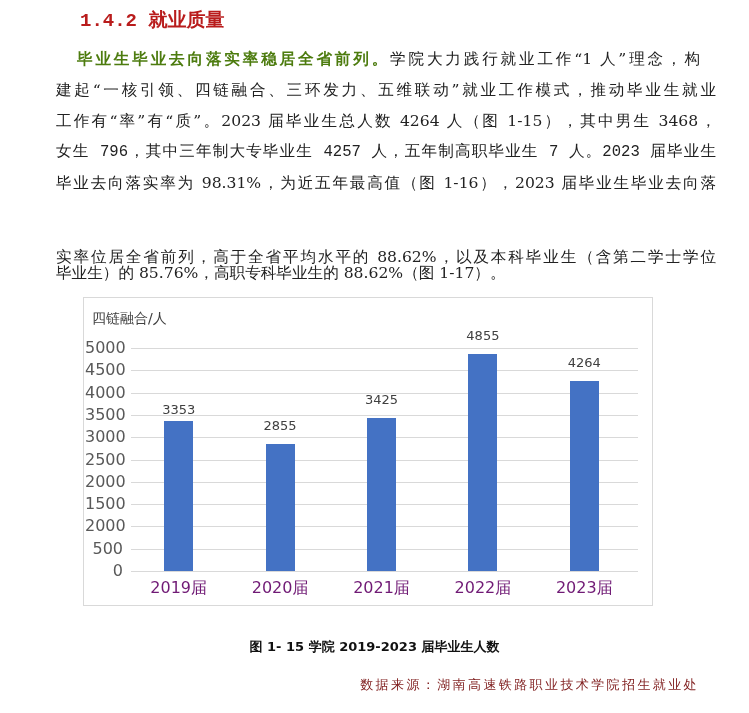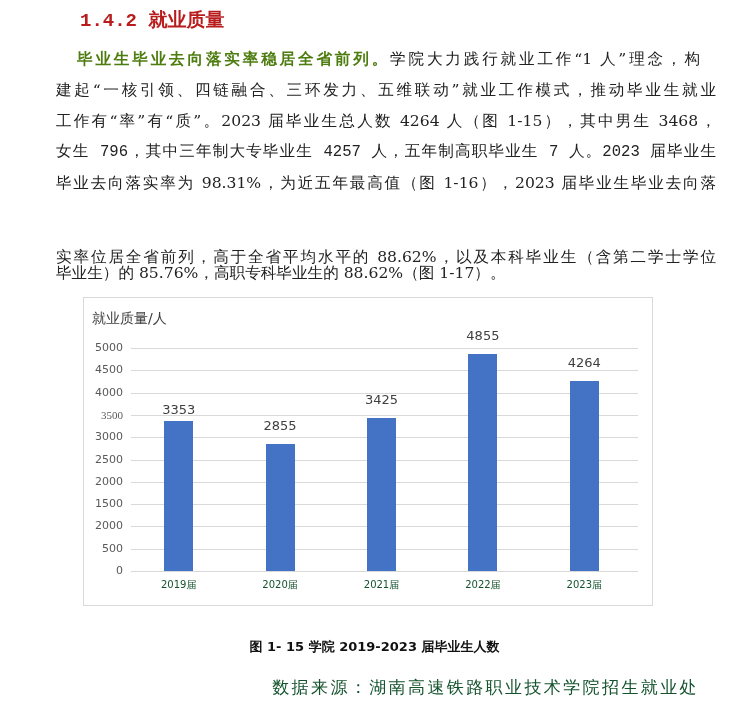--- a/index.html
+++ b/index.html
@@ -29,68 +29,68 @@
       border: 1px solid #d9d9d9; background: #fff; box-sizing: border-box;
       font-family: "DejaVu Sans", "Liberation Sans", sans-serif;
     }
     .y-title {
       position: absolute; left: 8px; top: 12px; font-size: 14px; color: #404040;
     }
     .plot { position: absolute; left: 47px; top: 50px; width: 507px; height: 223px; }
     .grid { position: absolute; left: 0; width: 100%; height: 1px; background: #d9d9d9; }
     .ytick {
       position: absolute; left: -46px; width: 38px; text-align: right;
-      font-size: 11px; color: #595959; line-height: 14px;
+      font-size: 16px; color: #595959; line-height: 14px;
     }
     .bar { position: absolute; width: 29px; background: #4472C4; bottom: 0; }
     .vlabel {
       position: absolute; width: 60px; text-align: center; font-size: 13px;
       color: #404040; line-height: 16px;
     }
     .xlabel {
       position: absolute; top: 230px; width: 80px; text-align: center;
-      font-size: 10px; color: #14532d;
+      font-size: 16px; color: #701a75;
     }
     .caption {
       position: absolute; left: 0; width: 749px; top: 638px; text-align: center;
       font-family: "DejaVu Sans", "Liberation Sans", sans-serif;
       font-weight: bold; font-size: 13px; color: #111;
     }
     .source {
       position: absolute; right: 50px; top: 676px;
       font-family: "DejaVu Serif", "Liberation Serif", serif;
-      font-size: 17px; letter-spacing: 2.4px; color: #14532d;
+      font-size: 13px; letter-spacing: 2.4px; color: #7f1d1d;
     }
   </style>
 </head>
 <body>
 
 <div class="heading">1.4.2 就业质量</div>
 
 <div class="para">
   <div class="line first" style="top:0px;"><span class="lead">毕业生毕业去向落实率稳居全省前列。</span><span>学院大力践行就业工作“1 人”理念，构</span></div>
   <div class="line" style="top:31px;">建起“一核引领、四链融合、三环发力、五维联动”就业工作模式，推动毕业生就业</div>
   <div class="line" style="top:62px;">工作有“率”有“质”。2023 届毕业生总人数 4264 人（图 1-15），其中男生 3468，</div>
   <div class="line" style="top:93px;font-family:Liberation Mono, monospace;">女生 796，其中三年制大专毕业生 4257 人，五年制高职毕业生 7 人。2023 届毕业生</div>
   <div class="line" style="top:124px;">毕业去向落实率为 98.31%，为近五年最高值（图 1-16），2023 届毕业生毕业去向落</div>
   <div class="line" style="top:155px;margin-top:43px;">实率位居全省前列，高于全省平均水平的 88.62%，以及本科毕业生（含第二学士学位</div>
   <div class="line last" style="top:186px;">毕业生）的 85.76%，高职专科毕业生的 88.62%（图 1-17）。</div>
 </div>
 
 <div class="chart-box">
-  <div class="y-title">就业质量/人</div>
+  <div class="y-title">四链融合/人</div>
   <div class="plot" id="plot">
       <div class="grid" style="top: 0px;"></div>
       <div class="ytick" style="top: -7px;">5000</div>
       <div class="grid" style="top: 22.3px;"></div>
       <div class="ytick" style="top: 15px;">4500</div>
       <div class="grid" style="top: 44.6px;"></div>
       <div class="ytick" style="top: 37.6px;">4000</div>
       <div class="grid" style="top: 66.9px;"></div>
-      <div class="ytick" style="top: 59.9px; font-family: Liberation Serif, serif;">3500</div>
+      <div class="ytick" style="top: 59.9px;">3500</div>
       <div class="grid" style="top: 89.2px;"></div>
       <div class="ytick" style="top: 82.2px;">3000</div>
       <div class="grid" style="top: 111.5px;"></div>
       <div class="ytick" style="top: 104.5px;">2500</div>
       <div class="grid" style="top: 133.8px;"></div>
       <div class="ytick" style="top: 126.8px;">2000</div>
       <div class="grid" style="top: 156.1px;"></div>
       <div class="ytick" style="top: 149.1px;">1500</div>
       <div class="grid" style="top: 178.4px;"></div>
       <div class="ytick" style="top: 171.4px;">2000</div>

